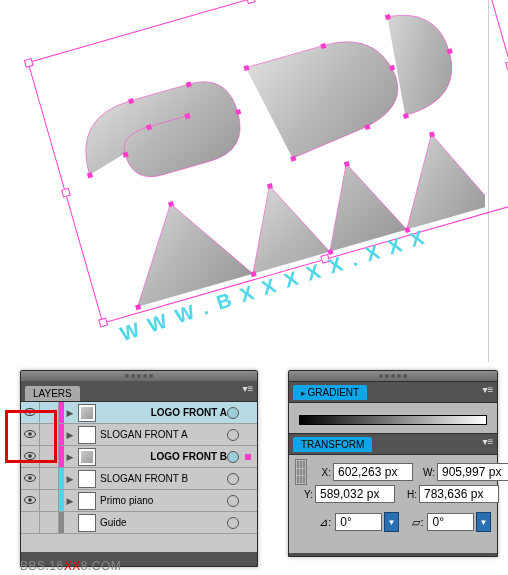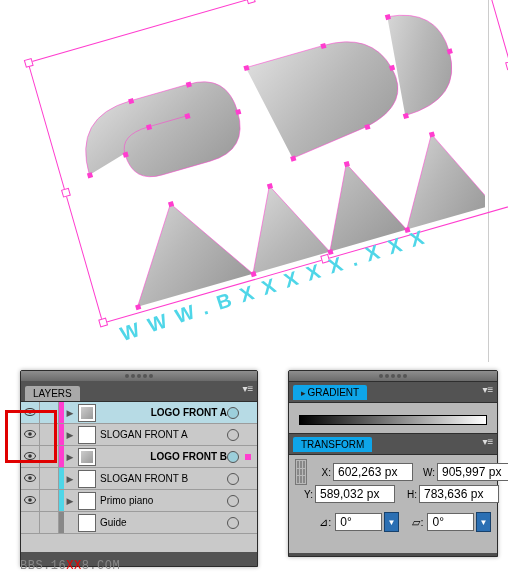--- a/index.html
+++ b/index.html
@@ -190,21 +190,21 @@
   .angle-input{width:40px;}
   .dd-arrow{
     width:14px;height:18px;background:#2b6fb3;color:#fff;
     display:flex;align-items:center;justify-content:center;font-size:8px;
     border:1px solid #18416b;
   }
   .angle-icon{font-size:11px;margin-right:2px;}
   .watermark {
     position:absolute;left:20px;bottom:2px;font-size:12px;color:#888;letter-spacing:0.5px;
     z-index:10;
-    font-family: Liberation Mono, monospace;
+    font-family: Liberation Sans, sans-serif;
     margin-top: 36px;
   }
   .watermark .xx{color:#e00;}
   .eye-icon svg{width:12px;height:8px;}
 </style>
 </head>
 <body>
 
 <div class="canvas-area">
   <div class="artwork">

